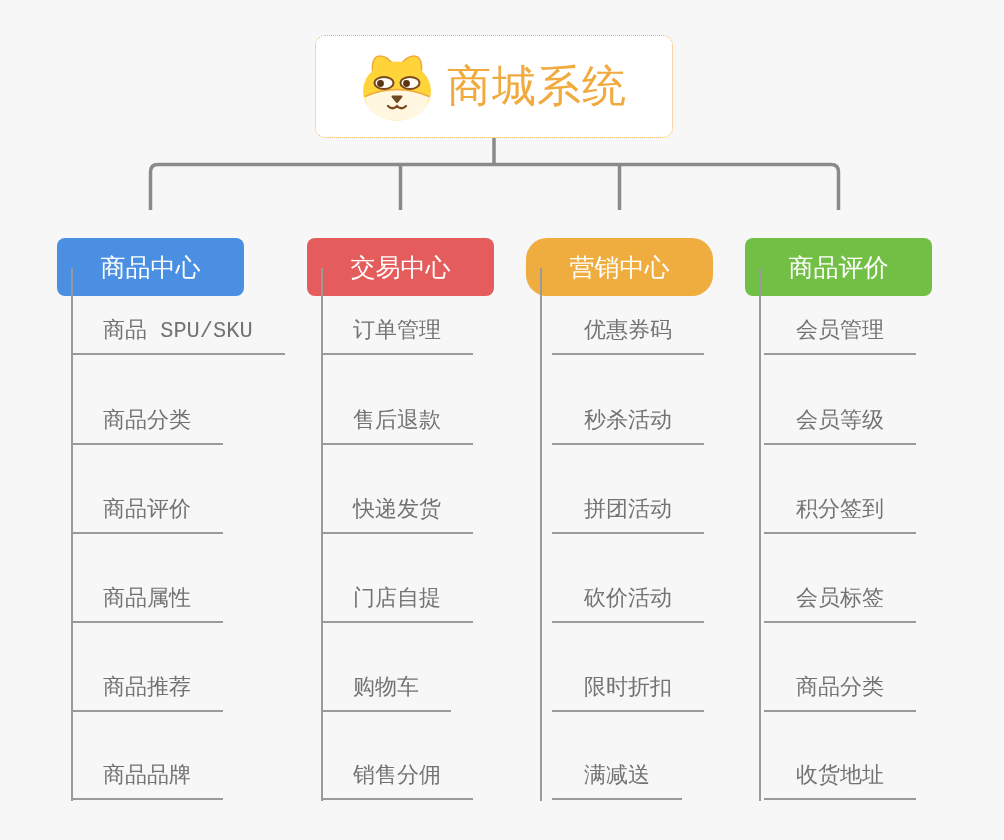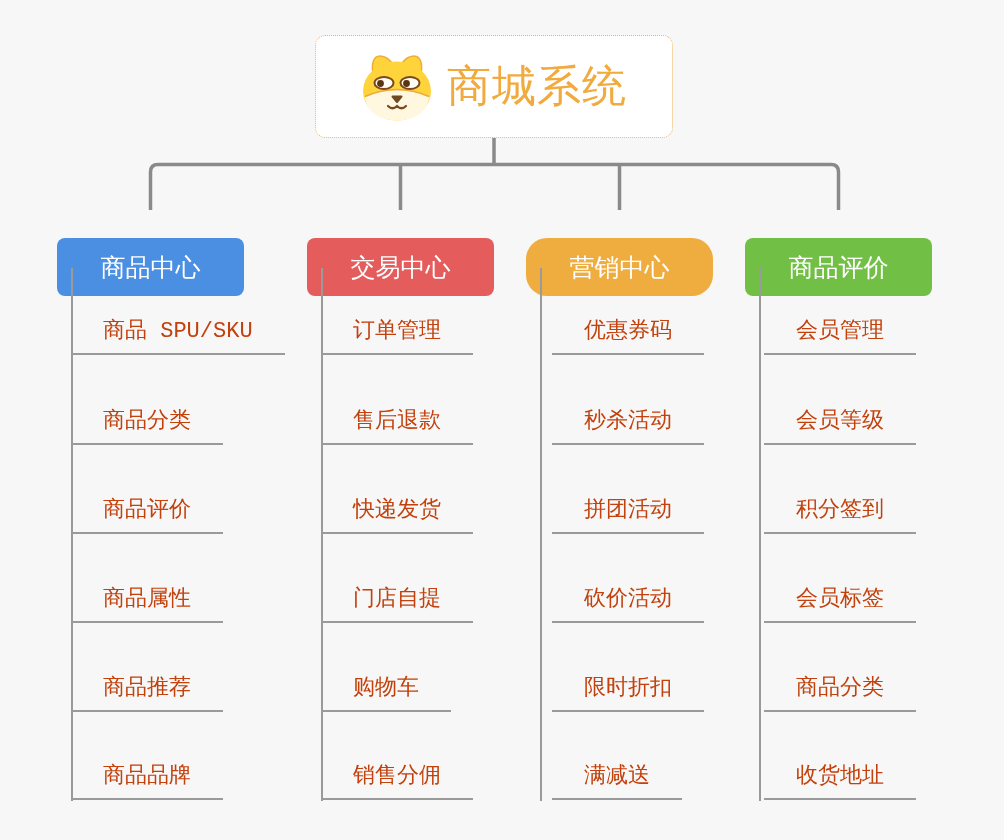--- a/index.html
+++ b/index.html
@@ -17,21 +17,21 @@
   .branch-box{
     position:absolute;top:210px;width:187px;height:58px;border-radius:8px;
     color:#ffffff;font-size:25px;display:flex;align-items:center;justify-content:center;
     cursor:pointer;
     margin-top:28px;
   }
   .b0{left:57px}.b1{left:307px}.b2{left:526px}.b3{left:745px}
   .spine{position:absolute;top:268px;width:2px;height:533px;background:#9a9a9a;}
   .s0{left:71px}.s1{left:321px}.s2{left:540px}.s3{left:759px}
   .leaf{
-    position:absolute;font-size:22px;line-height:30px;color:#c2410c;
+    position:absolute;font-size:22px;line-height:30px;color:#737373;
     padding:0 32px 6px 32px;border-bottom:2px solid #9a9a9a;white-space:nowrap;
     cursor:pointer;
   }
   .c0{left:71px}.c1{left:321px}.c2{left:552px}.c3{left:764px}
   .r0{top:317px}.r1{top:407px}.r2{top:496px}.r3{top:585px}.r4{top:674px}.r5{top:762px}
 </style>
 </head>
 <body>
 
 <div class="canvas">

